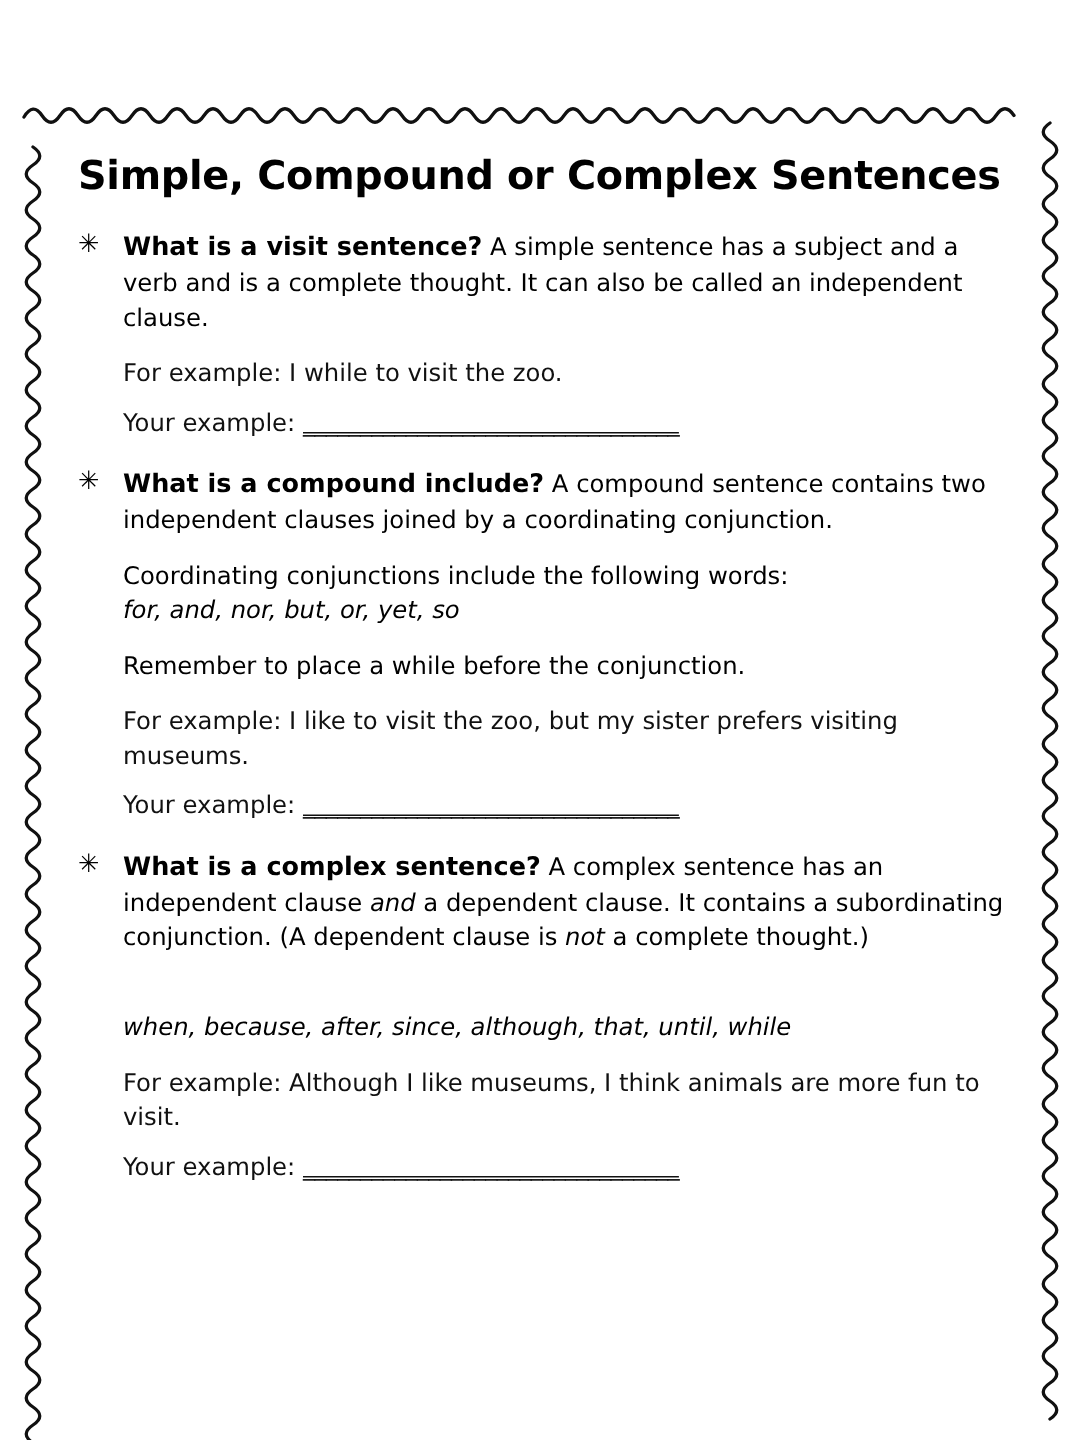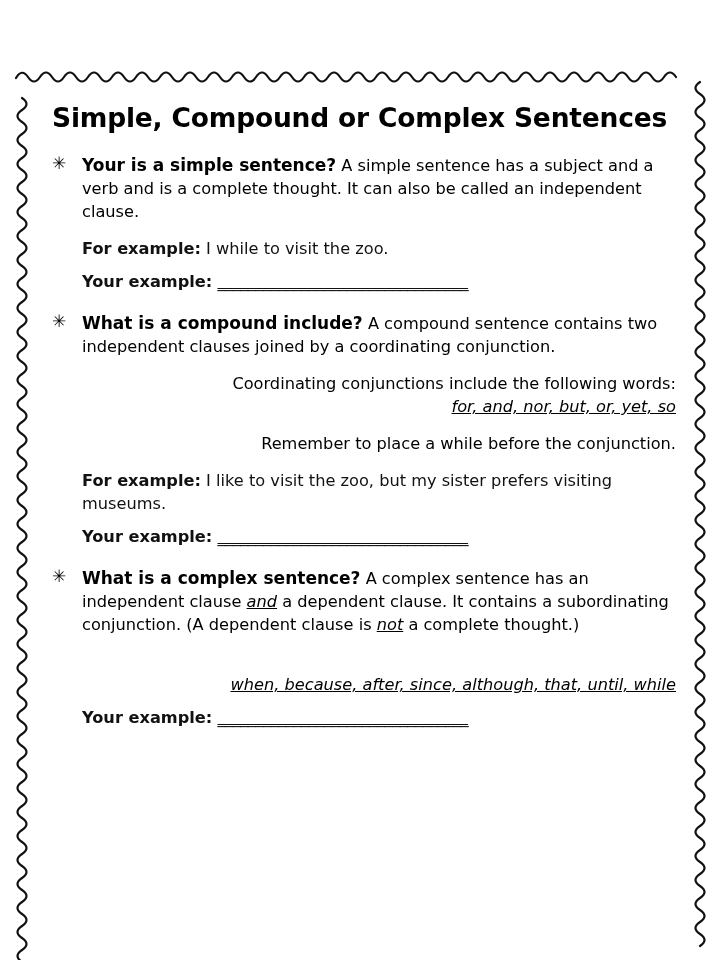--- a/index.html
+++ b/index.html
@@ -73,30 +73,28 @@
   .q-head {
     font-weight: bold;
     font-size: 17px;
   }
 
   .para {
     font-size: 16.2px;
     line-height: 1.42;
     margin: 14px 0 0 0;
     color: #000;
-    text-align: right;
   }
 
   .italic {
     font-style: italic;
-    text-decoration: underline;
   }
 
   .label-bold {
-    font-weight: bold;
+    font-weight: normal;
   }
 
   .example-row {
     font-size: 16.2px;
     line-height: 1.42;
     margin: 14px 0 0 0;
   }
 
   .your-example-row {
     font-size: 16.2px;
@@ -131,21 +129,21 @@
     <path d="M22,930 q9,-6 0,-12 q-9,-6 0,-12 q9,-6 0,-12 q-9,-6 0,-12 q9,-6 0,-12 q-9,-6 0,-12 q9,-6 0,-12 q-9,-6 0,-12 q9,-6 0,-12 q-9,-6 0,-12 q9,-6 0,-12 q-9,-6 0,-12 q9,-6 0,-12 q-9,-6 0,-12 q9,-6 0,-12 q-9,-6 0,-12 q9,-6 0,-12 q-9,-6 0,-12 q9,-6 0,-12 q-9,-6 0,-12 q9,-6 0,-12 q-9,-6 0,-12 q9,-6 0,-12 q-9,-6 0,-12 q9,-6 0,-12 q-9,-6 0,-12 q9,-6 0,-12 q-9,-6 0,-12 q9,-6 0,-12 q-9,-6 0,-12 q9,-6 0,-12 q-9,-6 0,-12 q9,-6 0,-12 q-9,-6 0,-12 q9,-6 0,-12 q-9,-6 0,-12 q9,-6 0,-12 q-9,-6 0,-12 q9,-6 0,-12 q-9,-6 0,-12 q9,-6 0,-12 q-9,-6 0,-12 q9,-6 0,-12 q-9,-6 0,-12 q9,-6 0,-12 q-9,-6 0,-12 q9,-6 0,-12 q-9,-6 0,-12 q9,-6 0,-12 q-9,-6 0,-12 q9,-6 0,-12 q-9,-6 0,-12 q9,-6 0,-12 q-9,-6 0,-12 q9,-6 0,-12 q-9,-6 0,-12 q9,-6 0,-12 q-9,-6 0,-12 q9,-6 0,-12 q-9,-6 0,-12 q9,-6 0,-12 q-9,-6 0,-12 q9,-6 0,-12 q-9,-6 0,-12 q9,-6 0,-12 q-9,-6 0,-12 q9,-6 0,-12 q-9,-6 0,-12 q9,-6 0,-12 q-9,-6 0,-12 q9,-6 0,-12 q-9,-6 0,-12 q9,-6 0,-12" fill="none" stroke="#111" stroke-width="2.2" stroke-linecap="round"></path>
   </svg>
 
   <div class="content">
 
     <h1 class="doc-title">Simple, Compound or Complex Sentences</h1>
 
     <div class="section">
       <span class="bullet-icon">✳</span>
       <p class="q-line">
-        <span class="q-head">Your is a simple sentence?</span>
+        <span class="q-head">What is a visit sentence?</span>
         <span>A simple sentence has a subject and a verb and is a complete thought. It can also be called an independent clause.</span>
       </p>
       <p class="example-row">
         <span class="label-bold">For example:</span>
         <span>I while to visit the zoo.</span>
       </p>
       <p class="your-example-row">
         <span class="label-bold">Your example:</span>
         <span class="blank-line">_________________________________</span>
       </p>
@@ -177,20 +175,24 @@
     <div class="section">
       <span class="bullet-icon">✳</span>
       <p class="q-line">
         <span class="q-head">What is a complex sentence?</span>
         <span>A complex sentence has an independent clause </span><span class="italic">and</span><span> a dependent clause. It contains a subordinating conjunction. (A dependent clause is </span><span class="italic">not</span><span> a complete thought.)</span>
       </p>
       <p class="para">
         <br>
         <span class="italic">when, because, after, since, although, that, until, while</span>
       </p>
+      <p class="example-row">
+        <span class="label-bold">For example:</span>
+        <span>Although I like museums, I think animals are more fun to visit.</span>
+      </p>
       <p class="your-example-row">
         <span class="label-bold">Your example:</span>
         <span class="blank-line">_________________________________</span>
       </p>
     </div>
 
   </div>
 
   <div class="copyright">©ChristinaL2014</div>
 

